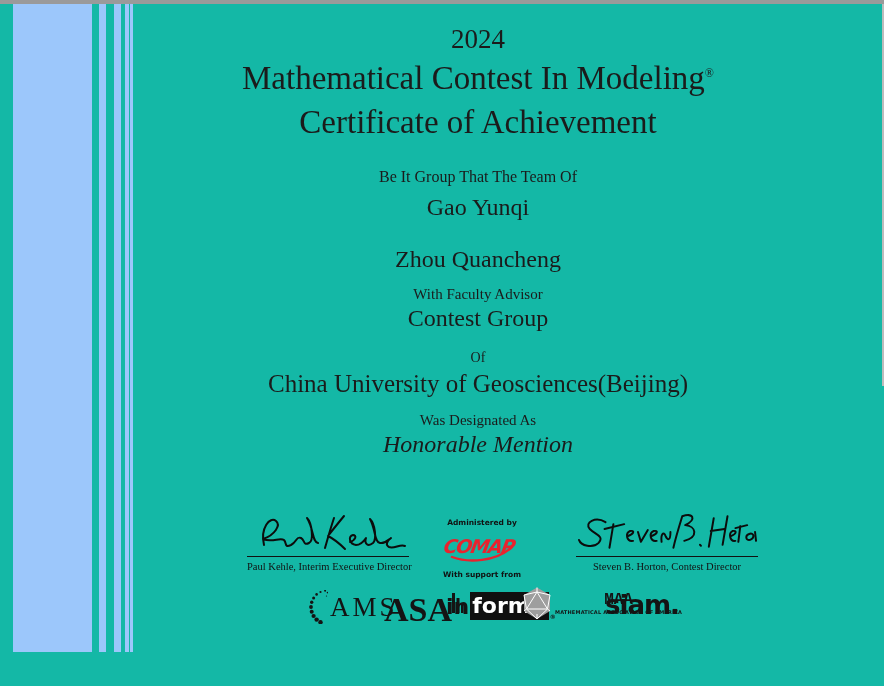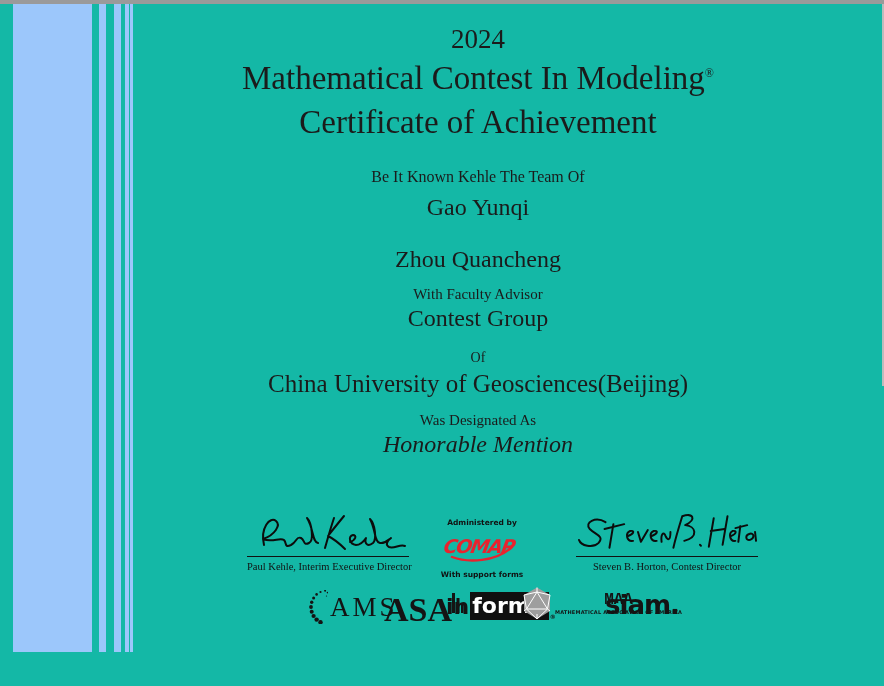--- a/index.html
+++ b/index.html
@@ -81,21 +81,21 @@
   <div class="stripe s1 blue" style="background: rgb(156, 199, 251);"></div>
   <div class="stripe s2 blue" style="background: rgb(156, 199, 251);"></div>
   <div class="stripe s3 blue" style="background: rgb(156, 199, 251);"></div>
   <div class="stripe s4 blue" style="background: rgb(156, 199, 251);"></div>
 
   <div class="content">
     <div class="line year">2024</div>
     <div class="line title"><span>Mathematical Contest In Modeling</span><sup>®</sup></div>
     <div class="line subtitle">Certificate of Achievement</div>
 
-    <div class="line small-lbl team-intro">Be It Known Kehle The Team Of</div>
+    <div class="line small-lbl team-intro">Be It Group That The Team Of</div>
     <div class="line member1">Gao Yunqi</div>
     <div class="line member3">Zhou Quancheng</div>
 
     <div class="line adv-intro">With Faculty Advisor</div>
     <div class="line advisor">Contest Group</div>
 
     <div class="line of-lbl">Of</div>
     <div class="line institution">China University of Geosciences(Beijing)</div>
 
     <div class="line desig-intro">Was Designated As</div>
@@ -114,21 +114,21 @@
   <div class="center-block">
     <div class="tiny-bold">Administered by</div>
     <div class="comap-wrap">
       <svg width="76" height="36" viewBox="0 0 76 36">
         <g transform="translate(4,0) skewX(-10)">
           <text x="34" y="24" text-anchor="middle" font-family="DejaVu Sans, sans-serif" font-size="19" font-style="italic" font-weight="bold" letter-spacing="-1.5" fill="#e8232e">COMAP</text>
         </g>
         <path d="M8,28 C24,34 52,33 68,18" stroke="#e8232e" stroke-width="2.4" fill="none" stroke-linecap="round"></path>
       </svg>
     </div>
-    <div class="tiny-bold support-lbl">With support forms</div>
+    <div class="tiny-bold support-lbl">With support from</div>
   </div>
 
   <div class="sig-block sig-right">
     <svg class="sig-svg" width="182" height="46" viewBox="0 0 185 46" fill="none" stroke="#0c0c0c" stroke-width="2" stroke-linecap="round" stroke-linejoin="round" aria-label="Steven B. Horton">
       <path d="M30,12 C20,6 8,12 14,19 C20,25 29,26 23,33 C17,39 5,36 3,30"></path>
       <path d="M38,14 L34,38 M29,19 L49,14"></path>
       <path d="M53,26 C59,24 60,20 55,21 C50,23 51,32 58,31 M63,22 L66,32 L73,20"></path>
       <path d="M77,26 C83,24 84,20 79,21 C74,23 75,32 82,31 M87,32 C86,24 89,21 91,26 C93,30 96,32 96,22"></path>
       <path d="M108,6 C104,19 101,29 99,38 M108,6 C119,2 123,9 111,15 C122,16 125,27 110,31 M126,35 L127,36"></path>
       <path d="M140,8 L135,37 M154,6 L149,35 M137,21 L151,19"></path>

